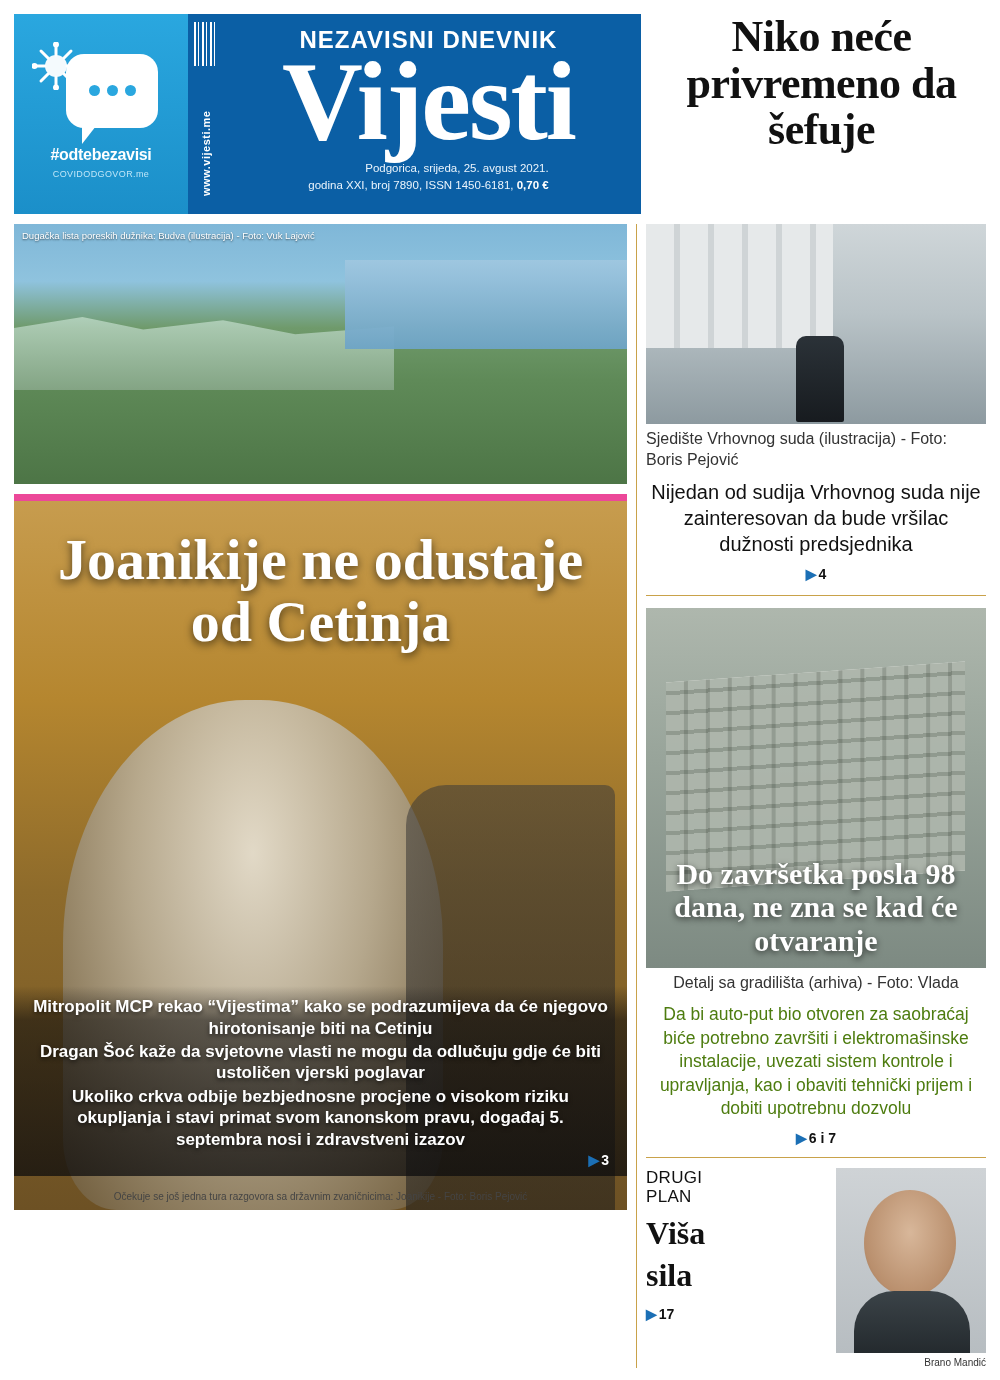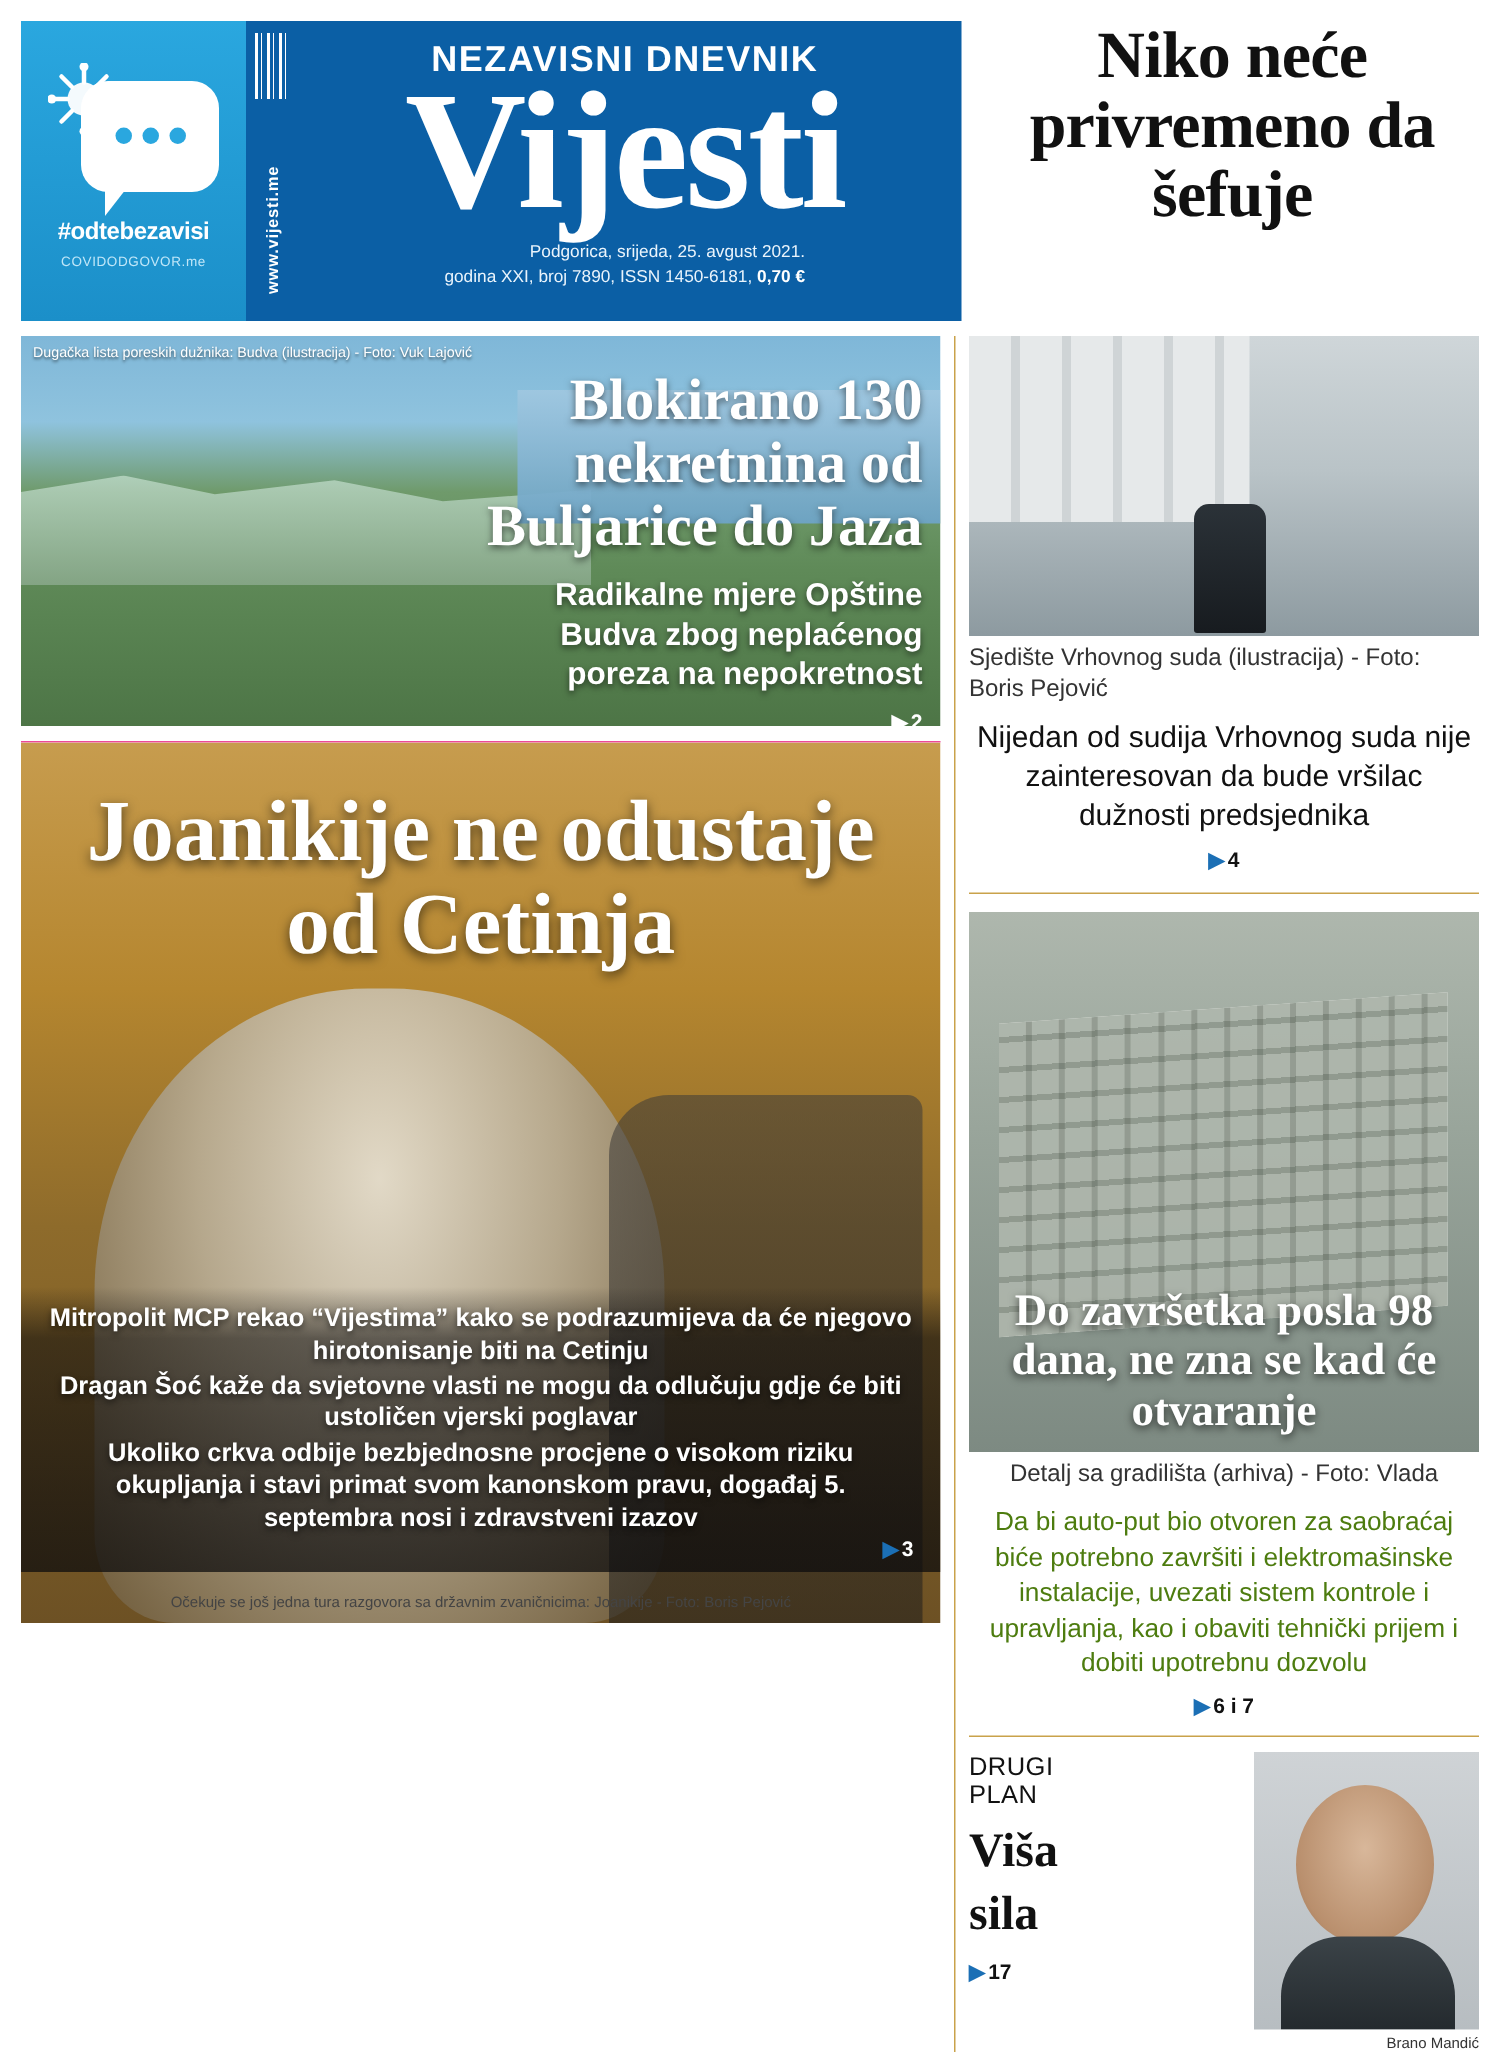--- a/index.html
+++ b/index.html
@@ -8,21 +8,21 @@
     background: #ffffff;
     font-family: "Liberation Sans", sans-serif;
     position: relative;
     overflow: hidden;
   }
   .page { position: relative; width: 1000px; height: 1380px; padding: 14px 14px 0 14px; }
 
   
   .masthead { display: flex; height: 200px; gap: 0; }
   .covid-box {
-    width: 150px; height: 200px;
+    width: 174px; height: 200px;
     background: linear-gradient(180deg,#2aa7df 0%, #1b8fc9 100%);
     position: relative; overflow: hidden;
     display: flex; flex-direction: column; align-items: center; justify-content: center;
   }
   .virus {
     position: absolute; left: 18px; top: 28px; width: 48px; height: 48px;
   }
   .bubble {
     width: 92px; height: 74px; background: #fff; border-radius: 18px;
     position: relative; margin-top: 4px; margin-left: 22px;
@@ -106,21 +106,21 @@
   .budva-text h3 {
     margin-top: 12px; font-size: 21px; font-weight: bold; color: #fff;
     line-height: 1.25; text-shadow: 0 2px 4px rgba(0,0,0,.55);
   }
   .pagejump { font-weight: bold; font-size: 14px; color: #111; }
   .pagejump .arrow { color: #1b6fb5; margin-right: 2px; }
   .budva-text .pagejump { color: #fff; margin-top: 10px; }
   .budva-text .pagejump .arrow { color: #fff; }
 
   
-  .main-story { position: relative; margin-top: 10px; height: 588px; overflow: hidden; border-top: 1px solid #ec4899; }
+  .main-story { position: relative; margin-top: 10px; height: 716px; overflow: hidden; border-top: 7px solid #ec4899; }
   .main-photo {
     position: absolute; inset: 0;
     background: linear-gradient(180deg,#c79c4e 0%, #b5862f 28%, #8e6b2b 55%, #6d5124 100%);
   }
   .main-photo:before {
     content:""; position:absolute; left:8%; top:28%; width:62%; height:72%;
     background: radial-gradient(ellipse at 50% 30%, #e8e2d4 0%, #b9ad95 45%, #6d5a3a 100%);
     border-radius: 48% 48% 14% 14%;
     opacity:.92;
   }
@@ -265,27 +265,20 @@
     </div>
   </div>
 
   <div class="cols">
 
     <div class="left-col">
 
       <div class="budva">
         <div class="budva-photo"></div>
         <div class="budva-credit">Dugačka lista poreskih dužnika: Budva (ilustracija) - Foto: Vuk Lajović</div>
-        <div class="budva-text">
-          <h2>Blokirano 130 nekretnina od Buljarice do Jaza</h2>
-          <h3>Radikalne mjere Opštine Budva zbog neplaćenog poreza na nepokretnost</h3>
-          <div class="pagejump">
-            <span class="arrow">▶</span><span>2</span>
-          </div>
-        </div>
       </div>
 
       <div class="main-story">
         <div class="main-photo"></div>
         <div class="main-title">Joanikije ne odustaje od Cetinja</div>
         <div class="main-caption-block">
           <p>Mitropolit MCP rekao “Vijestima” kako se podrazumijeva da će njegovo hirotonisanje biti na Cetinju</p>
           <p>Dragan Šoć kaže da svjetovne vlasti ne mogu da odlučuju gdje će biti ustoličen vjerski poglavar</p>
           <p>Ukoliko crkva odbije bezbjednosne procjene o visokom riziku okupljanja i stavi primat svom kanonskom pravu, događaj 5. septembra nosi i zdravstveni izazov</p>
           <div class="pagejump">

